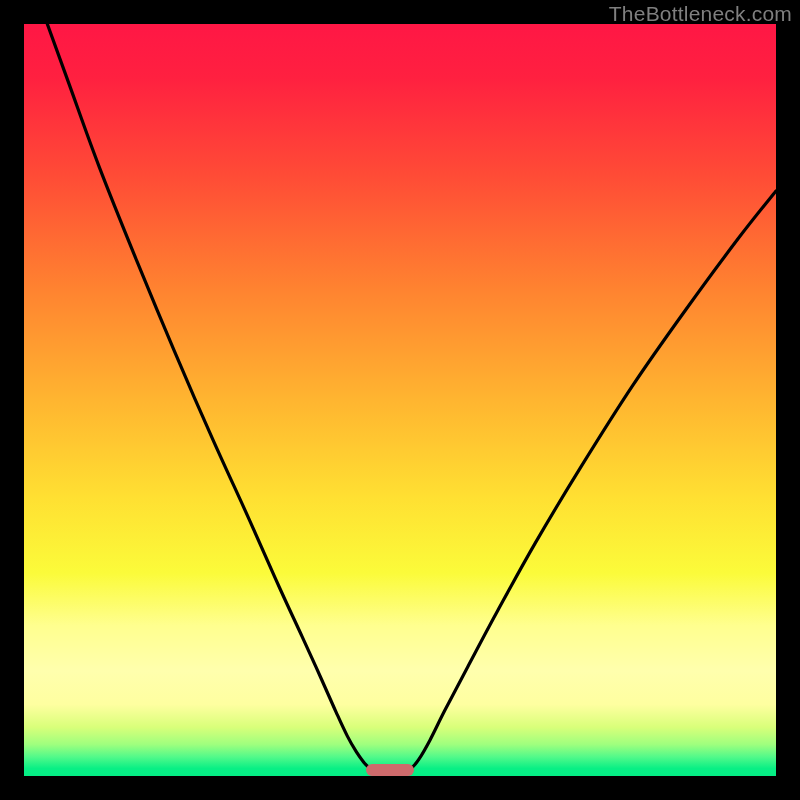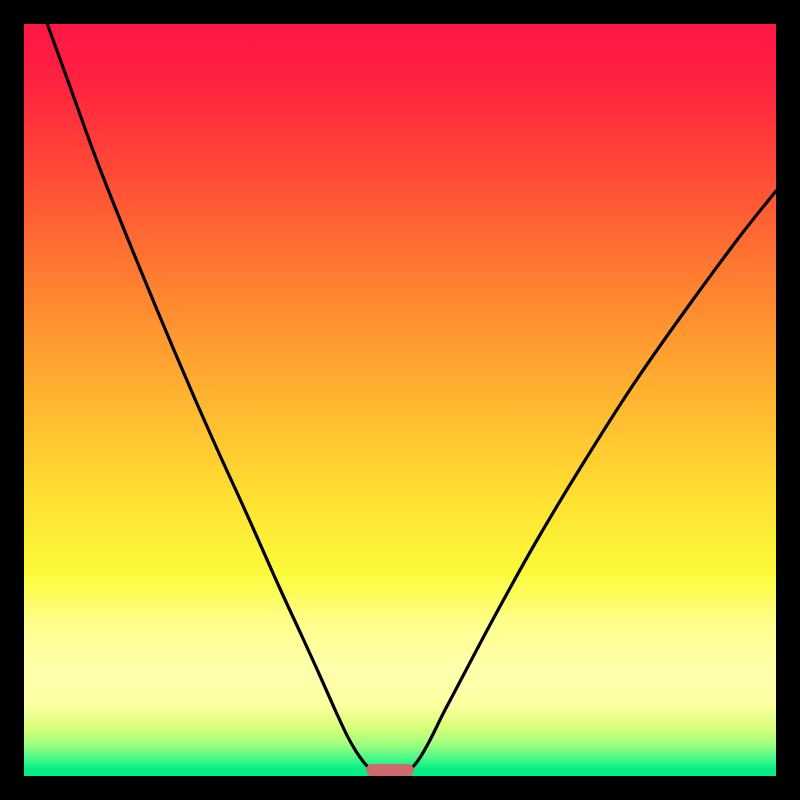--- a/index.html
+++ b/index.html
@@ -84,13 +84,14 @@
     </svg>
 
     <svg class="curves" width="752" height="752" viewBox="0 0 752 752" preserveAspectRatio="none">
       <path fill="none" stroke="#000000" stroke-width="3.2" stroke-linecap="round" d="M 23.31 0.00 C 27.24 10.83, 35.78 34.44, 45.12 60.16 C 54.46 85.88, 63.02 111.07, 75.20 142.88 C 87.38 174.69, 99.26 203.72, 112.80 236.88 C 126.34 270.04, 136.86 295.31, 150.40 327.12 C 163.94 358.93, 174.46 383.14, 188.00 413.60 C 201.54 444.06, 213.42 469.25, 225.60 496.32 C 237.78 523.39, 246.20 543.02, 255.68 564.00 C 265.16 584.98, 270.80 596.64, 278.24 612.88 C 285.68 629.12, 290.95 640.70, 297.04 654.24 C 303.13 667.78, 307.34 677.66, 312.08 688.08 C 316.82 698.50, 319.71 704.97, 323.36 712.14 C 327.01 719.32, 329.41 723.20, 332.38 727.94 C 335.36 732.67, 337.47 735.49, 339.90 738.46 C 342.34 741.44, 344.84 743.40, 345.92 744.48"></path>
       <path fill="none" stroke="#000000" stroke-width="3.2" stroke-linecap="round" d="M 387.28 744.48 C 388.63 742.86, 391.42 740.60, 394.80 735.46 C 398.18 730.31, 401.34 724.84, 406.08 715.90 C 410.82 706.97, 414.35 698.95, 421.12 685.82 C 427.89 672.69, 434.20 660.83, 443.68 642.96 C 453.16 625.09, 461.58 608.89, 473.76 586.56 C 485.94 564.23, 496.47 544.60, 511.36 518.88 C 526.25 493.16, 538.88 472.11, 556.48 443.68 C 574.08 415.25, 590.17 389.39, 609.12 360.96 C 628.07 332.53, 642.81 312.16, 661.76 285.76 C 680.71 259.36, 698.16 235.71, 714.40 214.32 C 730.64 192.93, 745.23 175.47, 752.00 166.94"></path>
     </svg>
 
     <div class="marker" style="width: 48.1px; height: 12px; left: 342.2px; bottom: 0px; background: rgb(206, 106, 108); border-radius: 6px;"></div>
   </div>
 
+  <div class="watermark">TheBottleneck.com</div>
 </div>
 
 </body></html>

